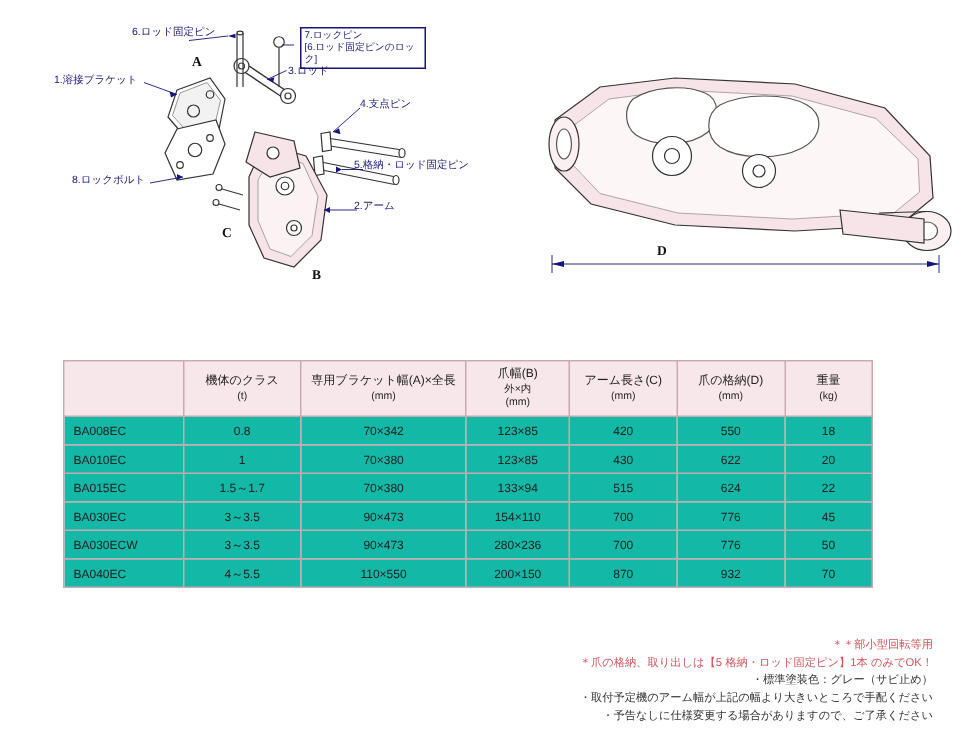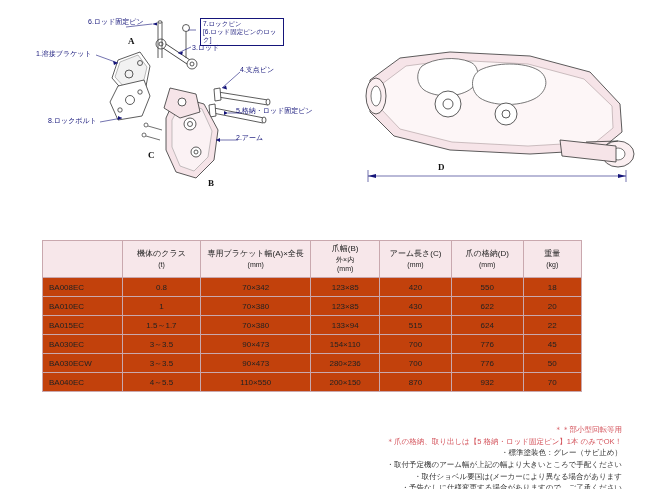--- a/index.html
+++ b/index.html
@@ -89,21 +89,21 @@
     font-weight: normal;
     line-height: 1.35;
     font-size: 8px;
   }
   table.spec thead th .sub {
     font-size: 7px;
     display: block;
   }
   table.spec tbody td {
     height: 18px;
-    background: #c2410c;
+    background: #14b8a6;
   }
   table.spec tbody td.first {
     text-align: left;
     padding-left: 6px;
   }
   .col1 { width: 82px; }
   .col2 { width: 84px; }
   .col3 { width: 116px; }
   .col4 { width: 72px; }
   .col5 { width: 76px; }
@@ -361,17 +361,16 @@
         </tr>
       </tbody>
     </table>
   </div>
 
   <div class="notes">
     <div class="note red">＊＊部小型回転等用</div>
     <div class="note red">＊爪の格納、取り出しは【5 格納・ロッド固定ピン】1本  のみでOK！</div>
     <div class="note">・標準塗装色：グレー（サビ止め）</div>
     <div class="note">・取付予定機のアーム幅が上記の幅より大きいところで手配ください</div>
-    <div class="note">・取付ショベル要国は(メーカーにより異なる場合があります</div>
     <div class="note">・予告なしに仕様変更する場合がありますので、ご了承ください</div>
   </div>
 
 </div>
 
 </body></html>

